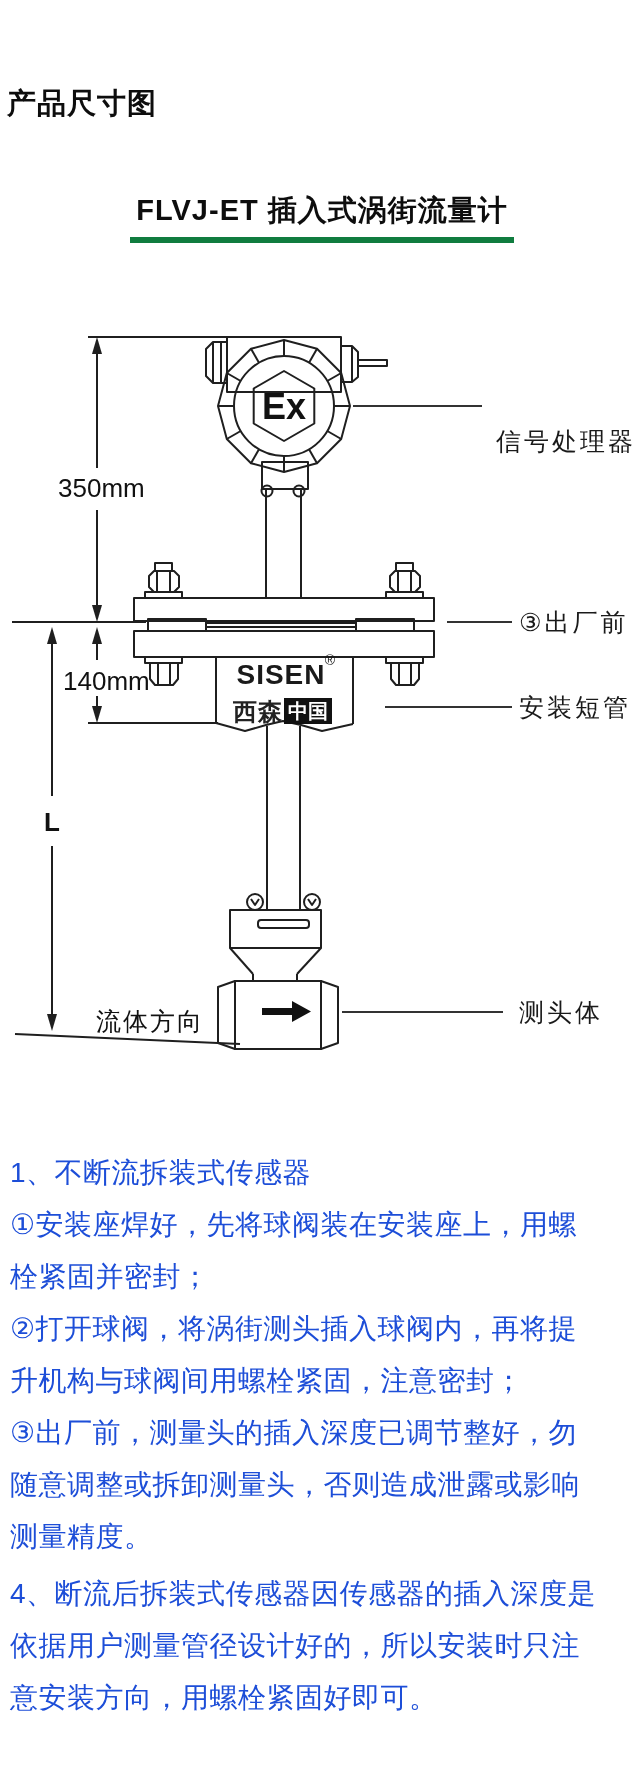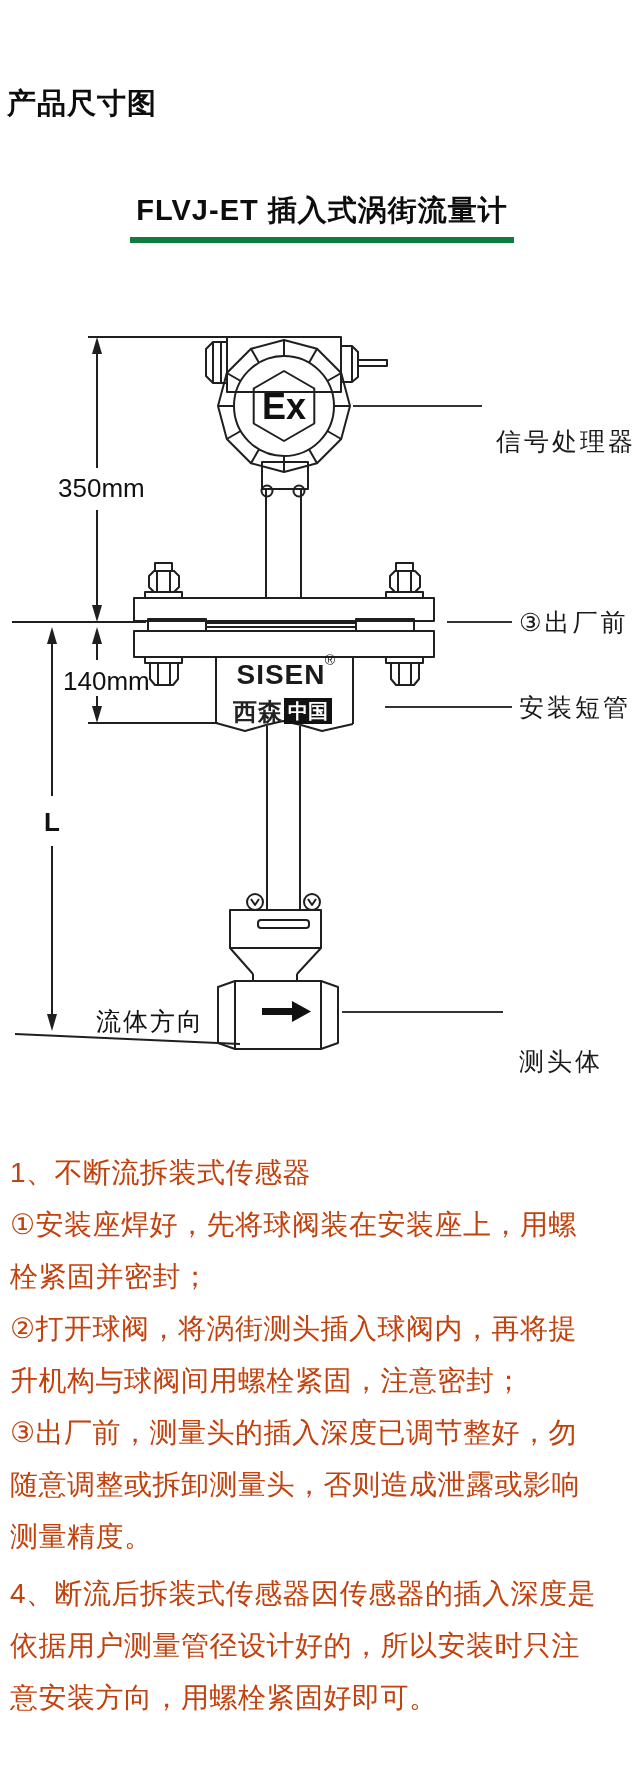--- a/index.html
+++ b/index.html
@@ -21,24 +21,24 @@
     width:384px;height:6px;margin:9px auto 0;background:#107c3f;
   }
   .diagram-svg{position:absolute;left:0;top:280px;}
   .callout{
     position:absolute;font-size:25px;color:#1a1a1a;letter-spacing:3px;line-height:27px;
     white-space:nowrap;
   }
   .callout-signal{left:496px;top:392px;margin-top:36px;}
   .callout-flange{left:519px;top:609px;}
   .callout-pipe{left:519px;top:694px;}
-  .callout-probe{left:519px;top:1048px;}
+  .callout-probe{left:519px;top:999px;}
   .notes{
     position:absolute;left:10px;width:622px;
-    font-size:28px;line-height:52px;color:#c2410c;
+    font-size:28px;line-height:52px;color:#1d4ed8;
     white-space:pre-line;letter-spacing:0.5px;
   }
   .notes-1{top:1147px;}
   .notes-2{top:1568px;}
 </style>
 </head>
 <body>
 
 <div class="page-title">产品尺寸图</div>
 

